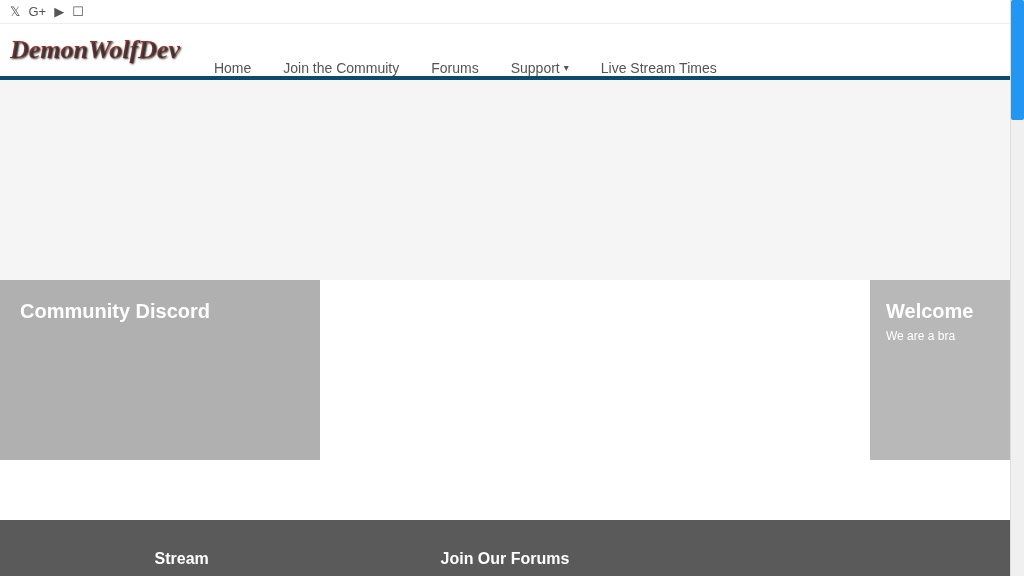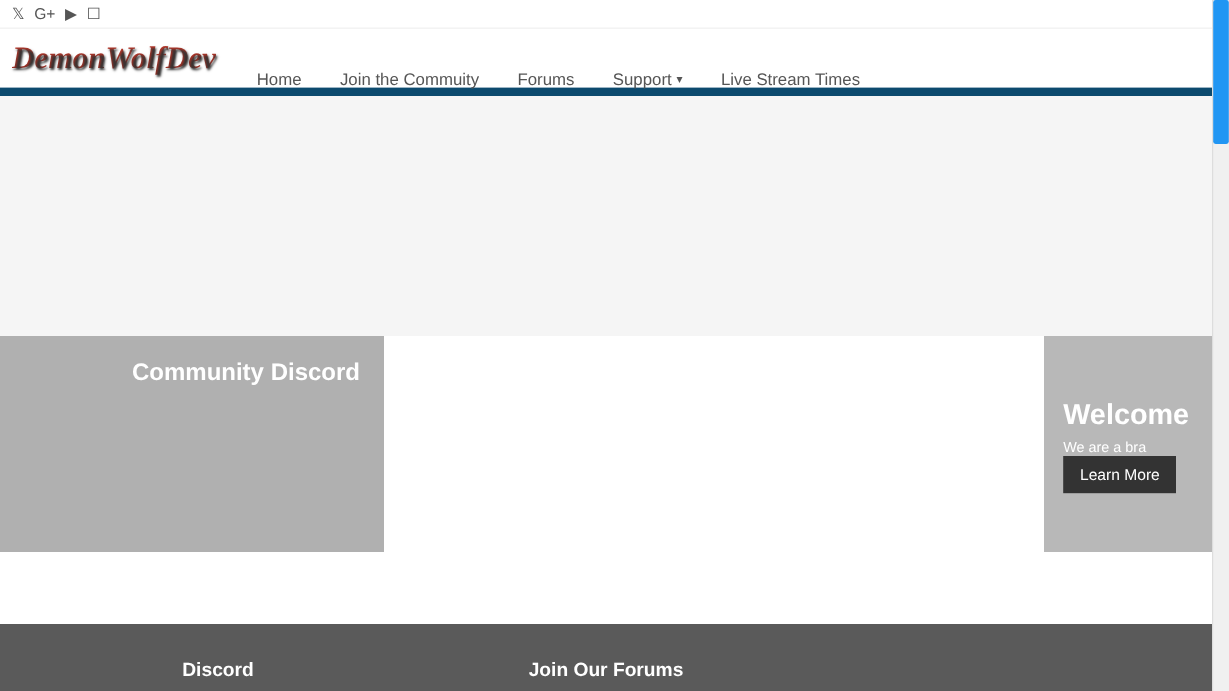--- a/index.html
+++ b/index.html
@@ -19,21 +19,21 @@
       font-size: 13px;
       cursor: pointer;
     }
 
     
     .header {
       background: #fff;
       padding: 0 10px;
       display: flex;
       align-items: center;
-      border-bottom: 7px solid #0c4a6e;
+      border-bottom: 4px solid #0c4a6e;
       height: 56px;
     }
     .logo {
       font-family: Georgia, serif;
       font-size: 26px;
       font-weight: bold;
       font-style: italic;
       color: #c0392b;
       text-shadow: 1px 1px 2px #333;
       background: linear-gradient(to bottom, #c0392b, #922b21);
@@ -97,21 +97,20 @@
       gap: 0;
       height: 180px;
       margin-right: 14px;
     }
     .card-left {
       width: 320px;
       background: #b0b0b0;
       color: #fff;
       padding: 20px;
       flex-shrink: 0;
-      text-align: right;
     }
     .card-left h2 {
       font-size: 20px;
       margin-bottom: 6px;
     }
     .card-left p {
       font-size: 13px;
     }
     .card-middle {
       flex: 1;
@@ -121,23 +120,22 @@
       width: 140px;
       background: #b8b8b8;
       color: #fff;
       padding: 20px 16px;
       flex-shrink: 0;
       display: flex;
       flex-direction: column;
       justify-content: flex-start;
     }
     .card-right h2 {
-      font-size: 24px;
+      font-size: 20px;
       margin-bottom: 6px;
-      margin-top: 32px;
     }
     .card-right p {
       font-size: 12px;
     }
     .learn-more-btn {
       background: #333;
       color: #fff;
       border: none;
       padding: 8px 14px;
       font-size: 13px;
@@ -200,31 +198,30 @@
 <div class="hero"></div>
 
 <div class="cards-row">
   <div class="card-left">
     <h2>Community Discord</h2>
   </div>
   <div class="card-middle"></div>
   <div class="card-right">
     <h2>Welcome</h2>
     <p>We are a bra</p>
-    <button class="learn-more-btn">Learn More</button>
   </div>
 </div>
 
 <div class="spacer"></div>
 
 <div class="footer">
   <div class="footer-top">
 
     <div class="footer-col">
-      <h3>Discord</h3>
+      <h3>Stream</h3>
 
     </div>
 
     <div class="footer-col">
       <h3>Join Our Forums</h3>
 
     </div>
 
     <div class="footer-col"></div>
   </div>

